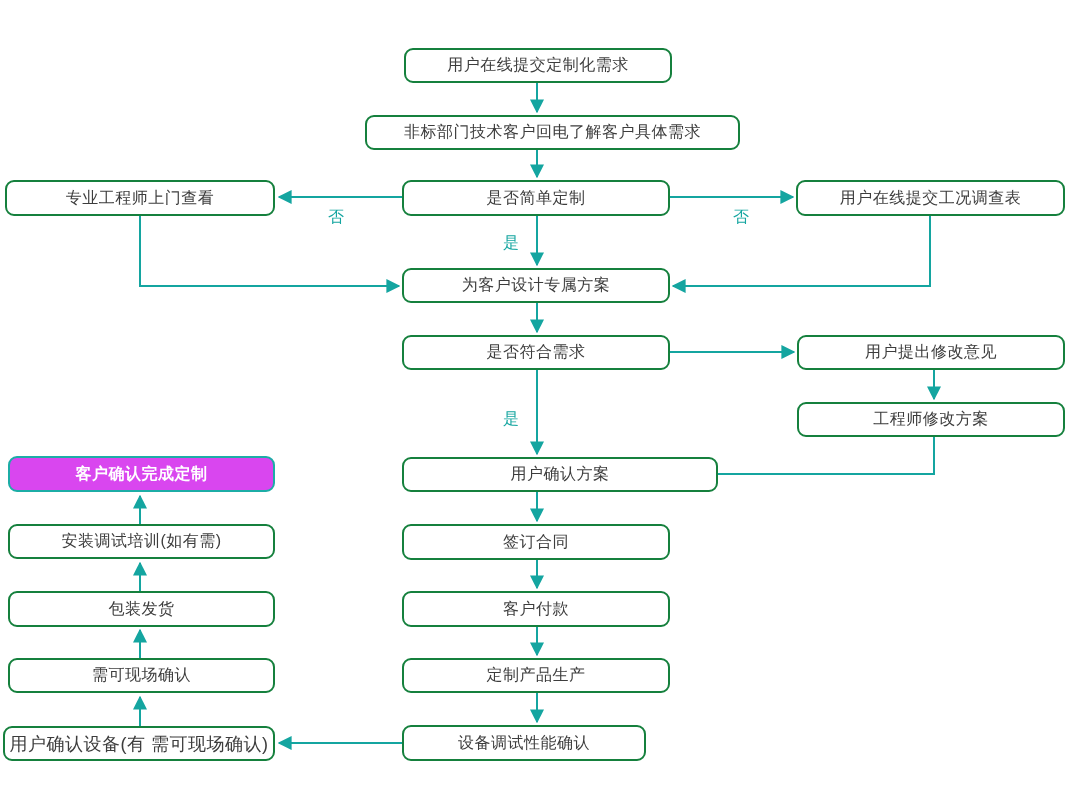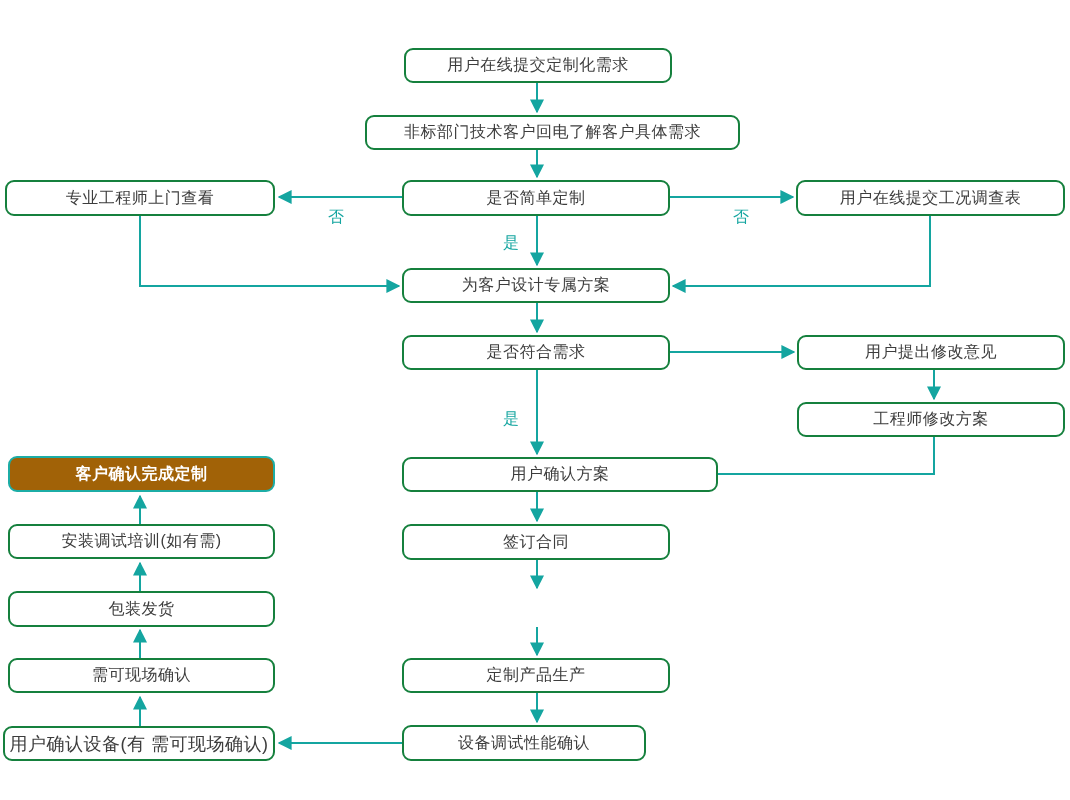--- a/index.html
+++ b/index.html
@@ -30,21 +30,21 @@
     display: flex;
     align-items: center;
     justify-content: center;
     font-size: 16px;
     color: #3d3d3d;
     white-space: nowrap;
     z-index: 2;
     letter-spacing: 0.5px;
   }
   .node.accent {
-    background: #a16207;
+    background: #d946ef;
     border-color: #1cada6;
     color: #ffffff;
     font-weight: bold;
   }
   .edge-label {
     position: absolute;
     font-size: 16px;
     color: #14a5a0;
     z-index: 3;
     white-space: nowrap;
@@ -91,20 +91,21 @@
   <div class="node" style="left:365px;top:115px;width:375px;height:35px">非标部门技术客户回电了解客户具体需求</div>
   <div class="node" style="left:5px;top:180px;width:270px;height:36px">专业工程师上门查看</div>
   <div class="node" style="left:402px;top:180px;width:268px;height:36px">是否简单定制</div>
   <div class="node" style="left:796px;top:180px;width:269px;height:36px">用户在线提交工况调查表</div>
   <div class="node" style="left:402px;top:268px;width:268px;height:35px">为客户设计专属方案</div>
   <div class="node" style="left:402px;top:335px;width:268px;height:35px">是否符合需求</div>
   <div class="node" style="left:797px;top:335px;width:268px;height:35px">用户提出修改意见</div>
   <div class="node" style="left:797px;top:402px;width:268px;height:35px">工程师修改方案</div>
   <div class="node" style="left:402px;top:457px;width:316px;height:35px">用户确认方案</div>
   <div class="node" style="left:402px;top:524px;width:268px;height:36px">签订合同</div>
+  <div class="node" style="left:402px;top:591px;width:268px;height:36px">客户付款</div>
   <div class="node" style="left:402px;top:658px;width:268px;height:35px">定制产品生产</div>
   <div class="node" style="left:402px;top:725px;width:244px;height:36px">设备调试性能确认</div>
   <div class="node accent" style="left:8px;top:456px;width:267px;height:36px">客户确认完成定制</div>
   <div class="node" style="left:8px;top:524px;width:267px;height:35px">安装调试培训(如有需)</div>
   <div class="node" style="left:8px;top:591px;width:267px;height:36px">包装发货</div>
   <div class="node" style="left:8px;top:658px;width:267px;height:35px">需可现场确认</div>
   <div class="node" style="left:3px;top:726px;width:272px;height:35px;font-size:18px">用户确认设备(有 需可现场确认)</div>
 
   <span class="edge-label" style="left:328px;top:207px">否</span>
   <span class="edge-label" style="left:733px;top:207px">否</span>

